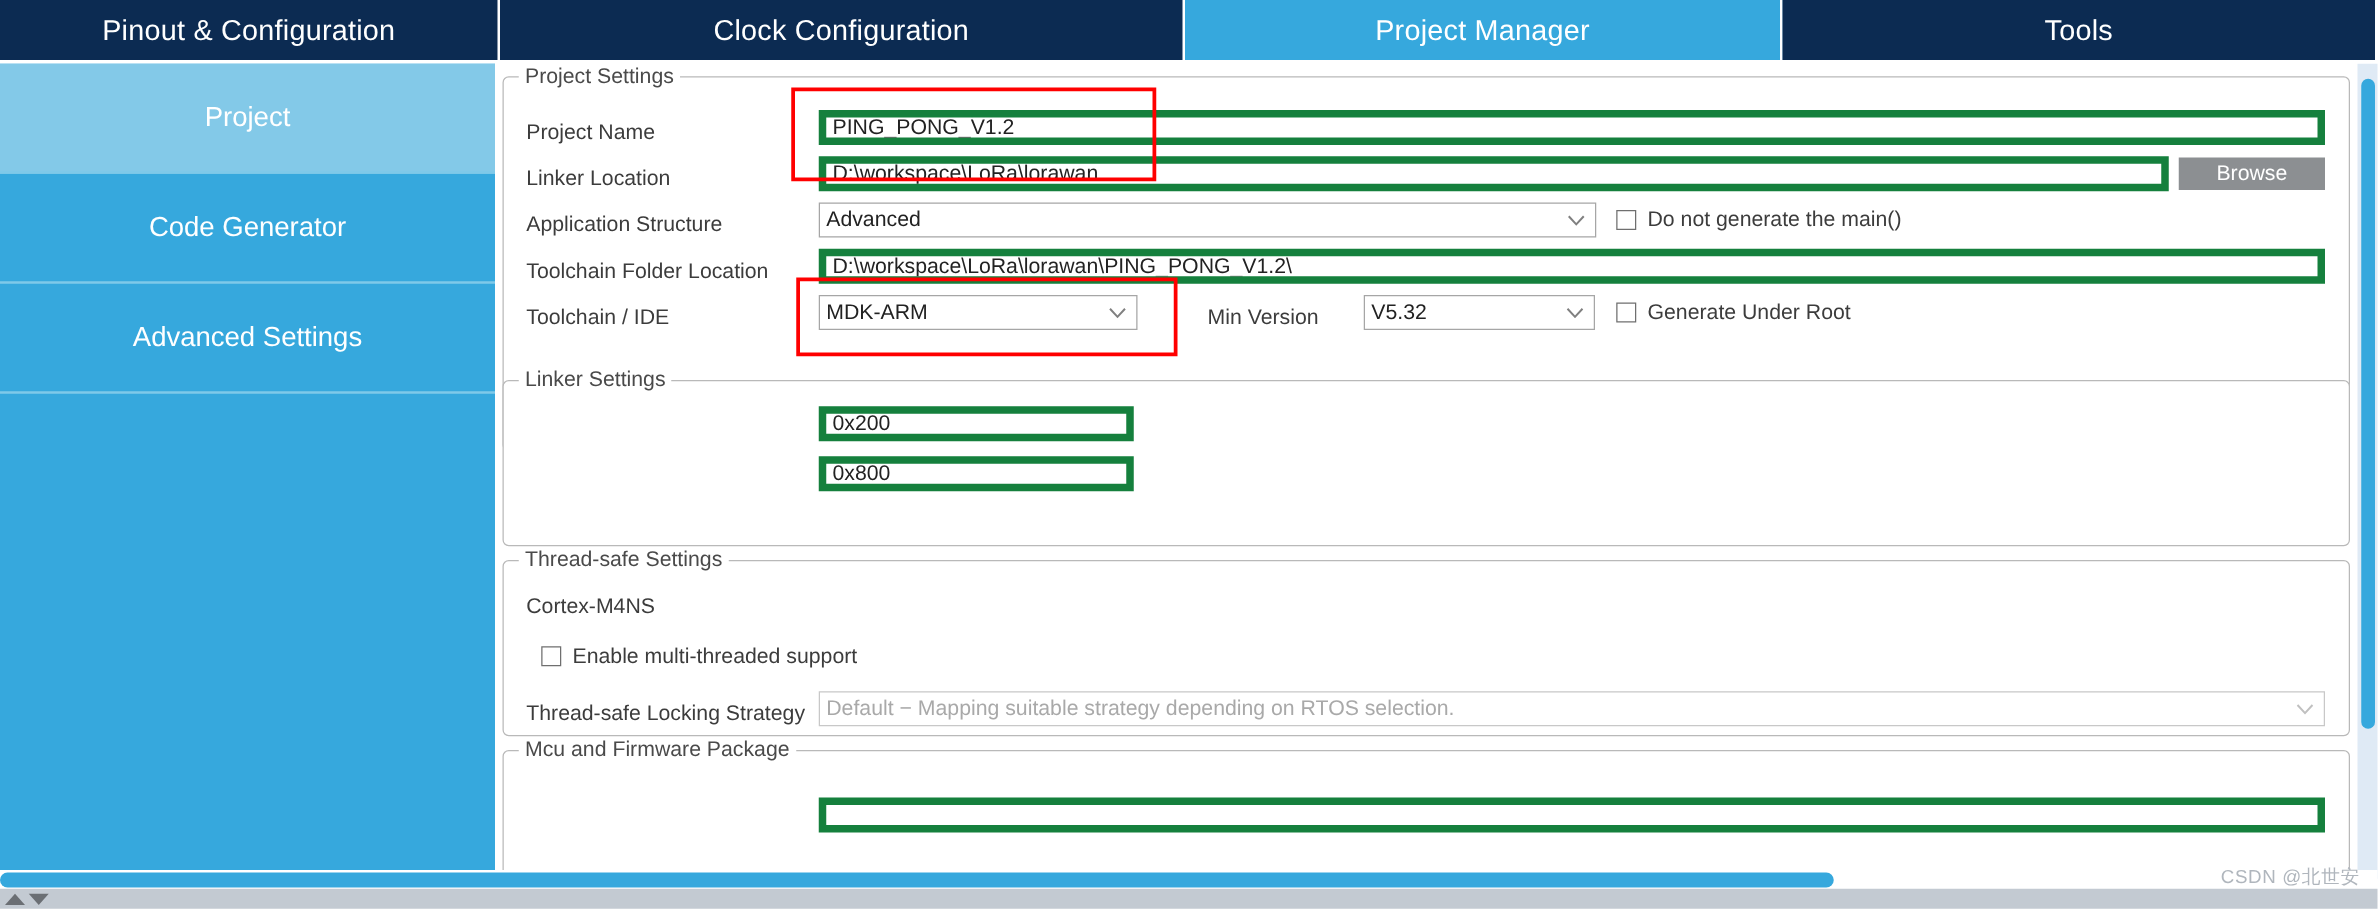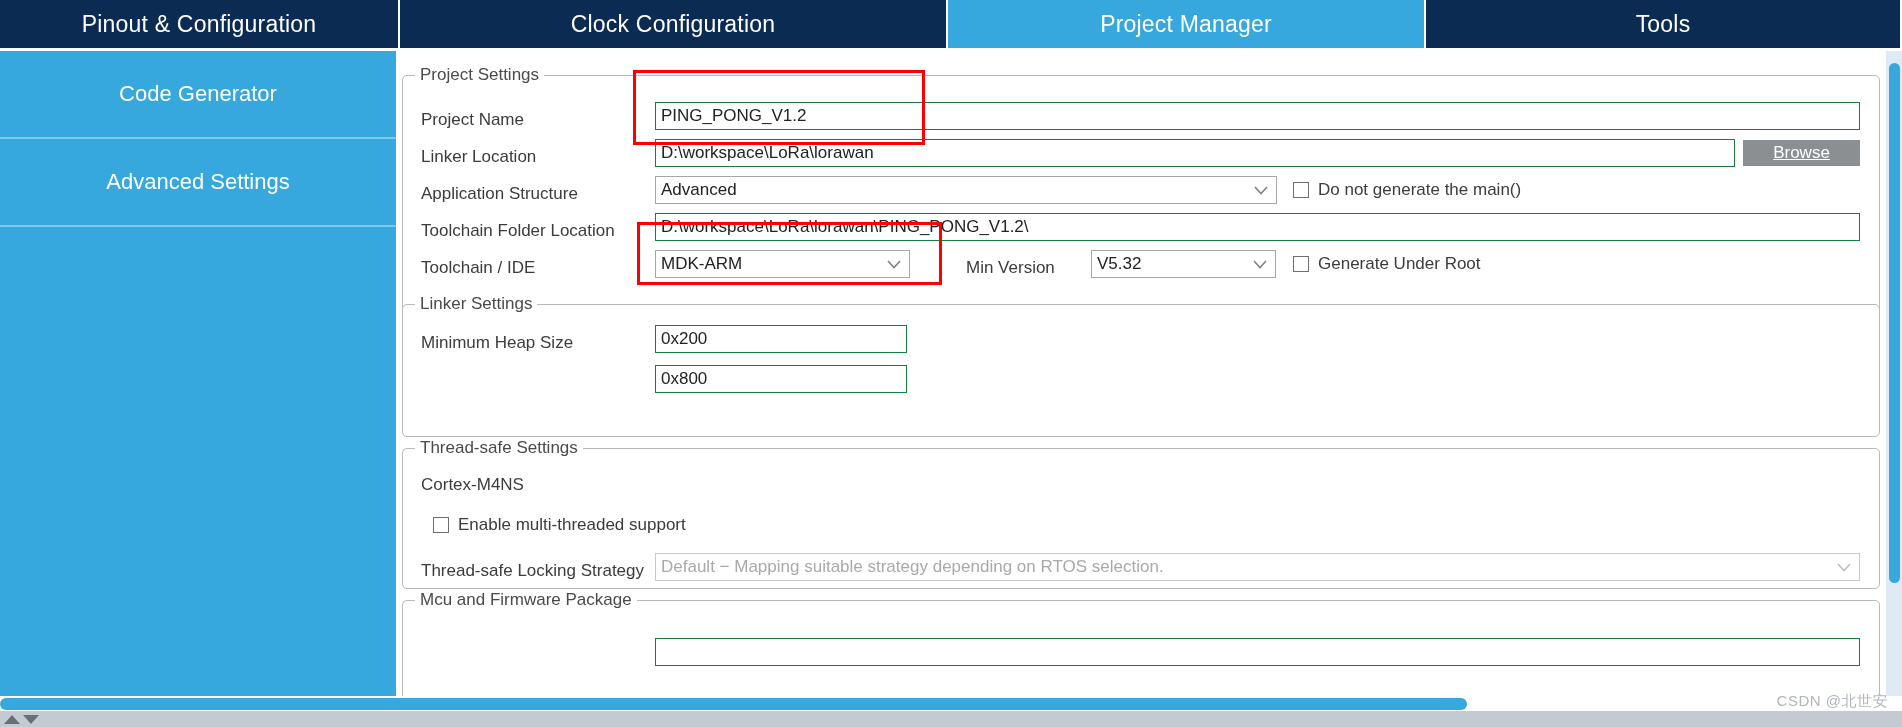--- a/index.html
+++ b/index.html
@@ -122,21 +122,21 @@
   }
   .lbl {
     font-size: 17px;
     color: #3c3c3c;
     white-space: nowrap;
   }
 
   .tbox {
     box-sizing: border-box;
     height: 28px;
-    border: 1px solid #15803d;
+    border: 6px solid #15803d;
     background: #ffffff;
     font-size: 17px;
     color: #222222;
     display: flex;
     align-items: center;
     padding: 0 5px;
     white-space: nowrap;
     overflow: hidden;
   }
 
@@ -168,21 +168,20 @@
     box-sizing: border-box;
     height: 26px;
     background: #8c8f92;
     color: #ffffff;
     font-size: 17px;
     display: flex;
     align-items: center;
     justify-content: center;
     border: none;
     font-family: "Liberation Sans", sans-serif;
-    text-decoration: underline;
   }
 
   .chk-wrap {
     display: flex;
     align-items: center;
     gap: 9px;
   }
   .chk {
     width: 16px; height: 16px;
     box-sizing: border-box;
@@ -283,32 +282,35 @@
     <div class="tab tab-project active">
       <span>Project Manager</span>
     </div>
     <div class="tab tab-tools">
       <span>Tools</span>
     </div>
   </div>
   <div class="tabbar-underline"></div>
 
   <div class="sidebar">
+    <div class="side-item selected">
+      <span>Project</span>
+    </div>
     <div class="side-item">
       <span>Code Generator</span>
     </div>
     <div class="side-item">
       <span>Advanced Settings</span>
     </div>
     <div class="side-rest"></div>
   </div>
 
   <div class="main">
 
-    <div class="group" style="top:24px; height:300px;">
+    <div class="group" style="top:10px; height:300px;">
       <div class="group-title">Project Settings</div>
 
       <div class="row" style="top:28px; left:18px; width:300px;text-align:right;">
         <span class="lbl">Project Name</span>
       </div>
       <div class="tbox" style="position:absolute; top:26px; left:252px; width:1205px;">
         <span>PING_PONG_V1.2</span>
       </div>
 
       <div class="row" style="top:65px; left:18px; width:300px;">
@@ -368,23 +370,20 @@
       </div>
       <div class="chk-wrap" style="position:absolute; top:178px; left:890px;text-align:center;">
         <span class="chk"></span>
         <span class="chk-lbl">Generate Under Root</span>
       </div>
     </div>
 
     <div class="group" style="top:253px; height:133px;">
       <div class="group-title">Linker Settings</div>
 
-      <div class="row" style="top:22px; left:18px; width:300px;">
-        <span class="lbl">Minimum Heap Size</span>
-      </div>
       <div class="tbox" style="position:absolute; top:20px; left:252px; width:252px;">
         <span>0x200</span>
       </div>
 
       <div class="tbox" style="position:absolute; top:60px; left:252px; width:252px;">
         <span>0x800</span>
       </div>
     </div>
 
     <div class="group" style="top:397px; height:141px;">

